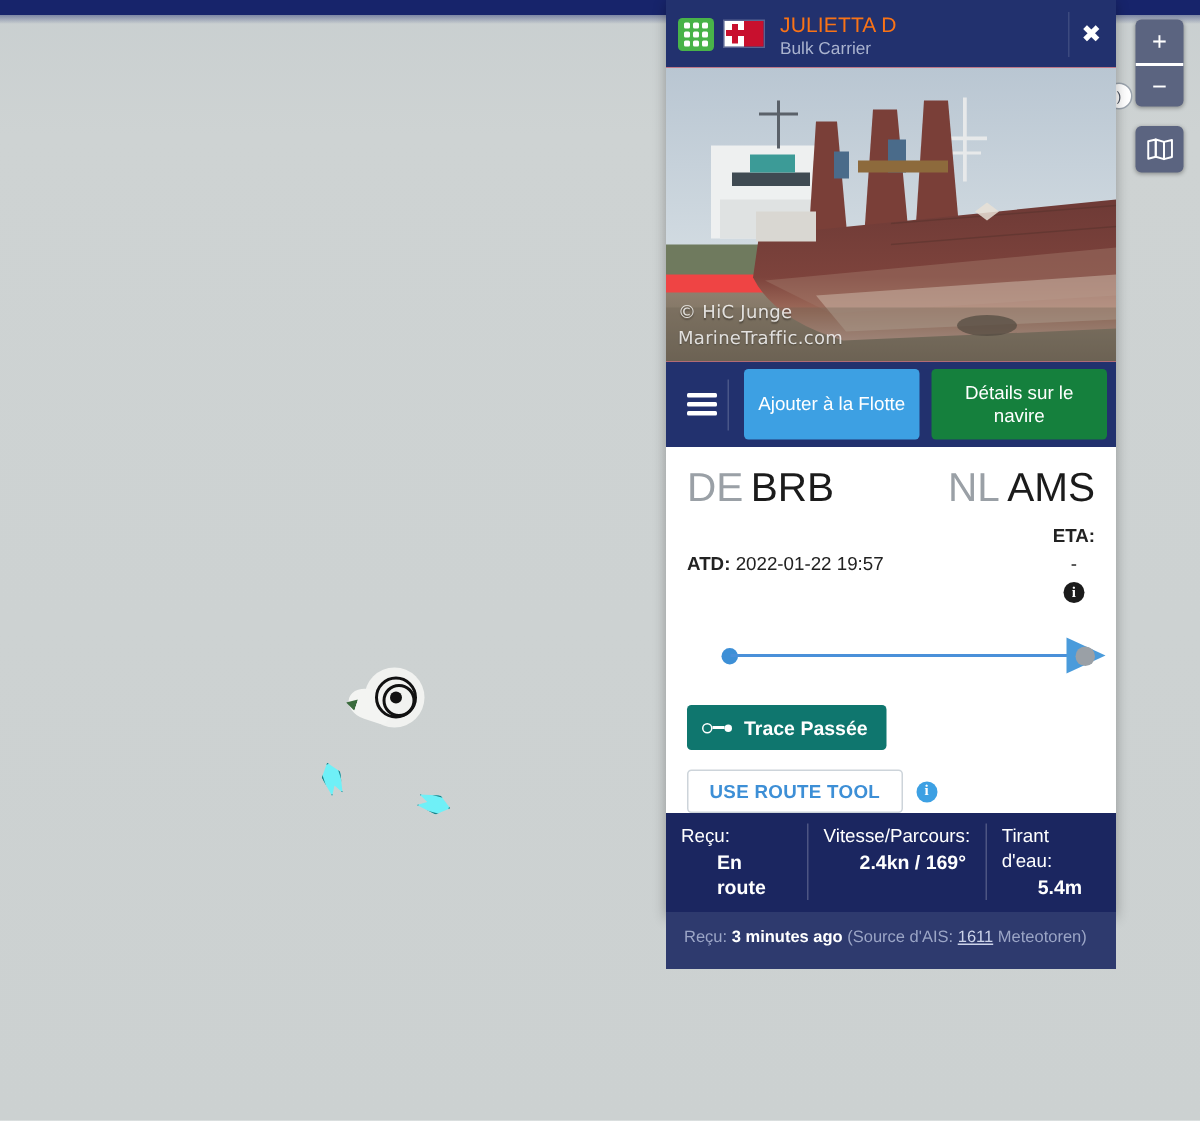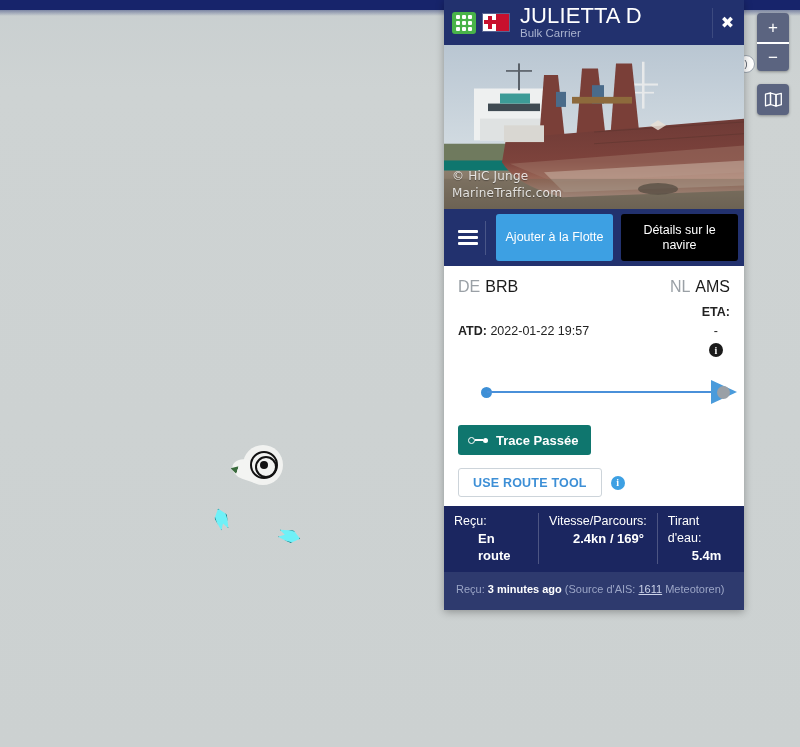--- a/index.html
+++ b/index.html
@@ -152,40 +152,40 @@
     content: ""; position: absolute; left: 5px; top: 2px;
     width: 4px; height: 13px; background: #c8102e;
   }
   .flag-l:after {
     content: ""; position: absolute; left: 1px; top: 6px;
     width: 12px; height: 4px; background: #c8102e;
   }
   .flag-r { width: 50%; background: #c8102e; }
   .header-titles { margin-left: 10px; flex: 1; min-width: 0; }
   .ship-name {
-    color: #ffffff; font-size: 22px; line-height: 20px;
+    color: #f97316; font-size: 14px; line-height: 20px;
     font-weight: 400; letter-spacing: .1px;
     white-space: nowrap; overflow: hidden;
   }
   .ship-type {
     color: #aab3cf; font-size: 11.5px; line-height: 13px; margin-top: 1px;
   }
   .close-x {
     width: 26px; height: 30px; flex: none;
     color: #fff; font-size: 16px;
     display: flex; align-items: center; justify-content: center;
     cursor: pointer;
     border-left: 1px solid rgba(255,255,255,.12);
     padding-left: 4px;
   }
 
   .photo {
-    height: 164px; flex: none;
+    height: 196px; flex: none;
     position: relative; overflow: hidden;
-    background: #0f766e;
+    background: #ef4444;
   }
   .photo svg { display: block; width: 100%; height: 100%; }
   .wm {
     position: absolute; left: 8px;
     color: rgba(255,255,255,.82);
     font-size: 12px;
     font-family: "DejaVu Sans", sans-serif;
     text-shadow: 0 1px 1px rgba(0,0,0,.35);
     letter-spacing: .2px;
   }
@@ -210,33 +210,33 @@
   .burger i { width: 20px; height: 3px; background: #fff; border-radius: 1px; display: block; }
   .btn-fleet, .btn-details {
     flex: 1; height: 47px;
     border: none; border-radius: 3px;
     color: #fff; font-size: 12.5px; line-height: 15px;
     cursor: pointer;
     font-family: "Liberation Sans", sans-serif;
     padding: 0 4px;
   }
   .btn-fleet { background: #3da0e3; }
-  .btn-details { background: #000000; }
+  .btn-details { background: #15803d; }
 
   .body {
     flex: 1;
     background: #fff;
     padding: 12px 14px 0 14px;
     position: relative;
   }
   .ports-row {
     display: flex; justify-content: space-between; align-items: baseline;
   }
   .port {
-    font-size: 16px; color: #1b1b1b; white-space: nowrap;
+    font-size: 27px; color: #1b1b1b; white-space: nowrap;
   }
   .port .cc { color: #9aa0a6; margin-right: 5px; font-weight: 300; }
   .times-row {
     display: flex; justify-content: space-between; align-items: center;
     margin-top: 9px;
     font-size: 12.5px; color: #222;
   }
   .times-row b { font-weight: 700; }
   .eta-wrap { display: flex; align-items: center; gap: 5px; flex-direction: column; }
   .info-dot {

